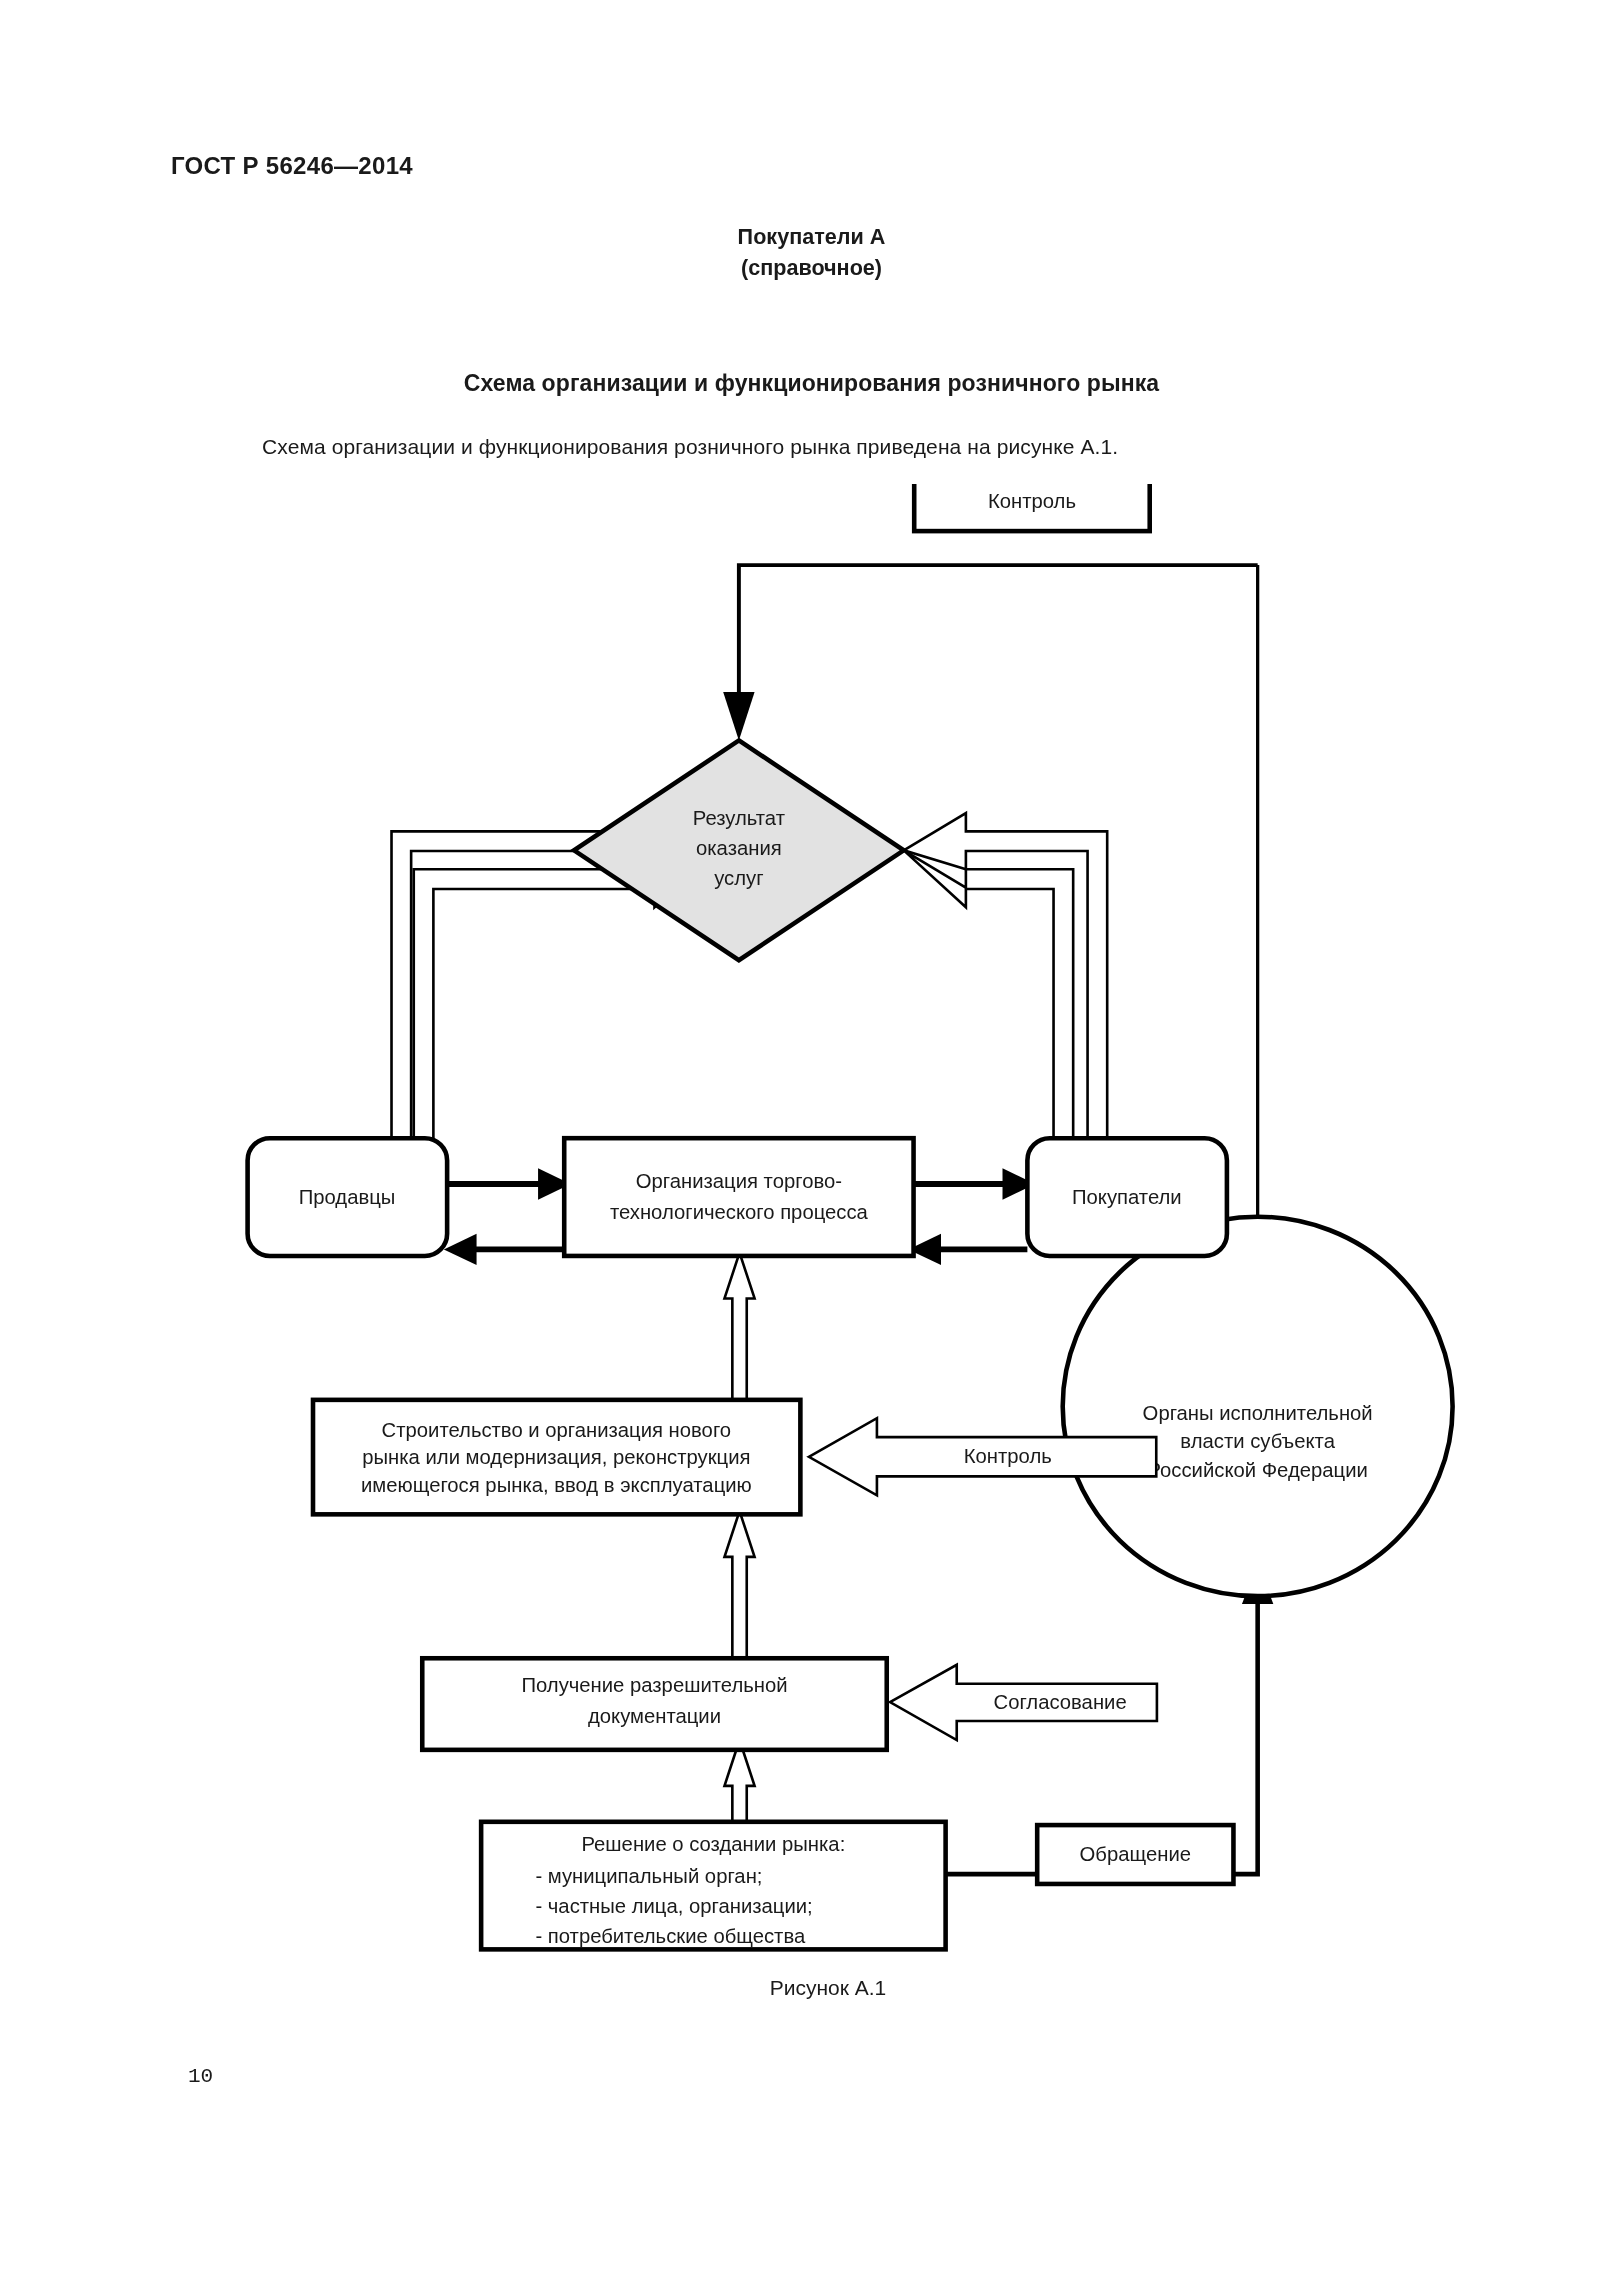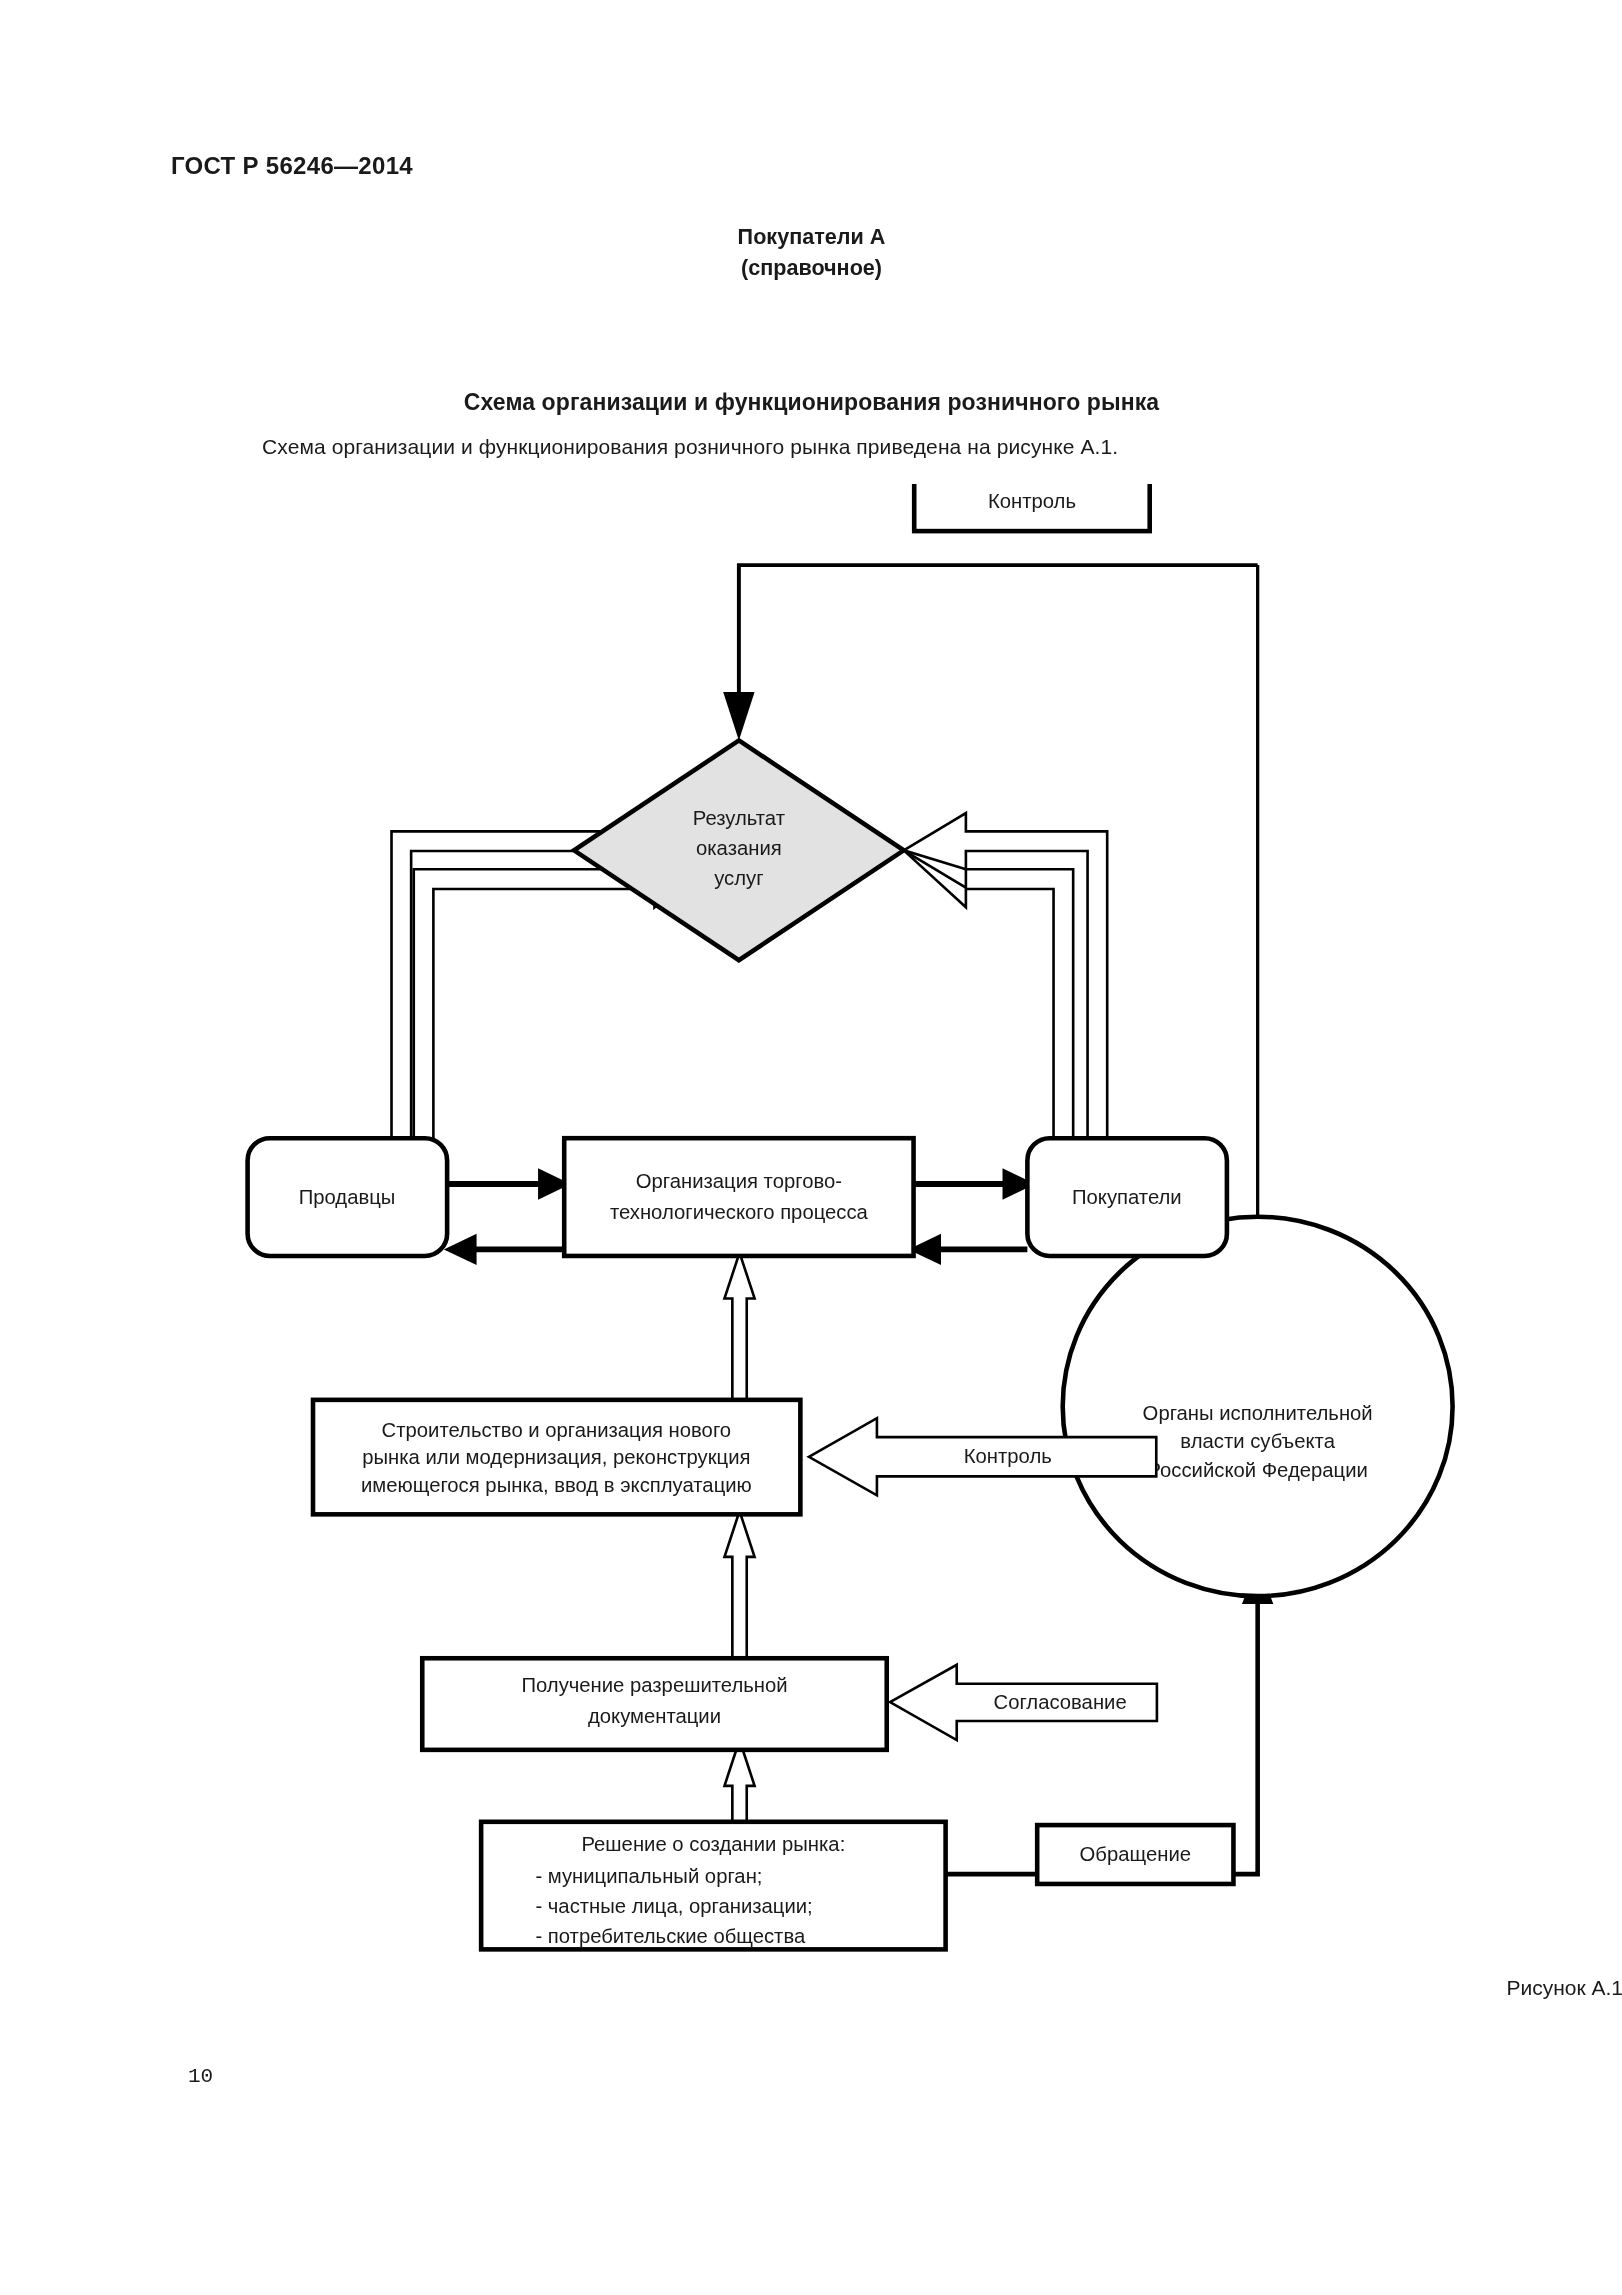--- a/index.html
+++ b/index.html
@@ -30,34 +30,33 @@
   }
   .annex-block .line2{font-weight:bold;}
 
   .section-title{
     position:absolute;
     left:0;right:0;top:370px;
     text-align:center;
     font-size:23px;
     font-weight:bold;
     letter-spacing:0.1px;
-    margin-top:19px;
   }
 
   .intro-para{
     position:absolute;
     left:262px;top:435px;
     font-size:21px;
     letter-spacing:0.1px;
   }
 
   .figure-caption{
     position:absolute;
     left:0;right:0;top:1976px;
-    text-align:right;
+    text-align:center;
     font-size:21px;
     padding-left:33px;
   }
 
   .page-number{
     position:absolute;
     left:188px;top:2065px;
     font-size:21px;
     font-family:Liberation Mono, monospace;
   }

